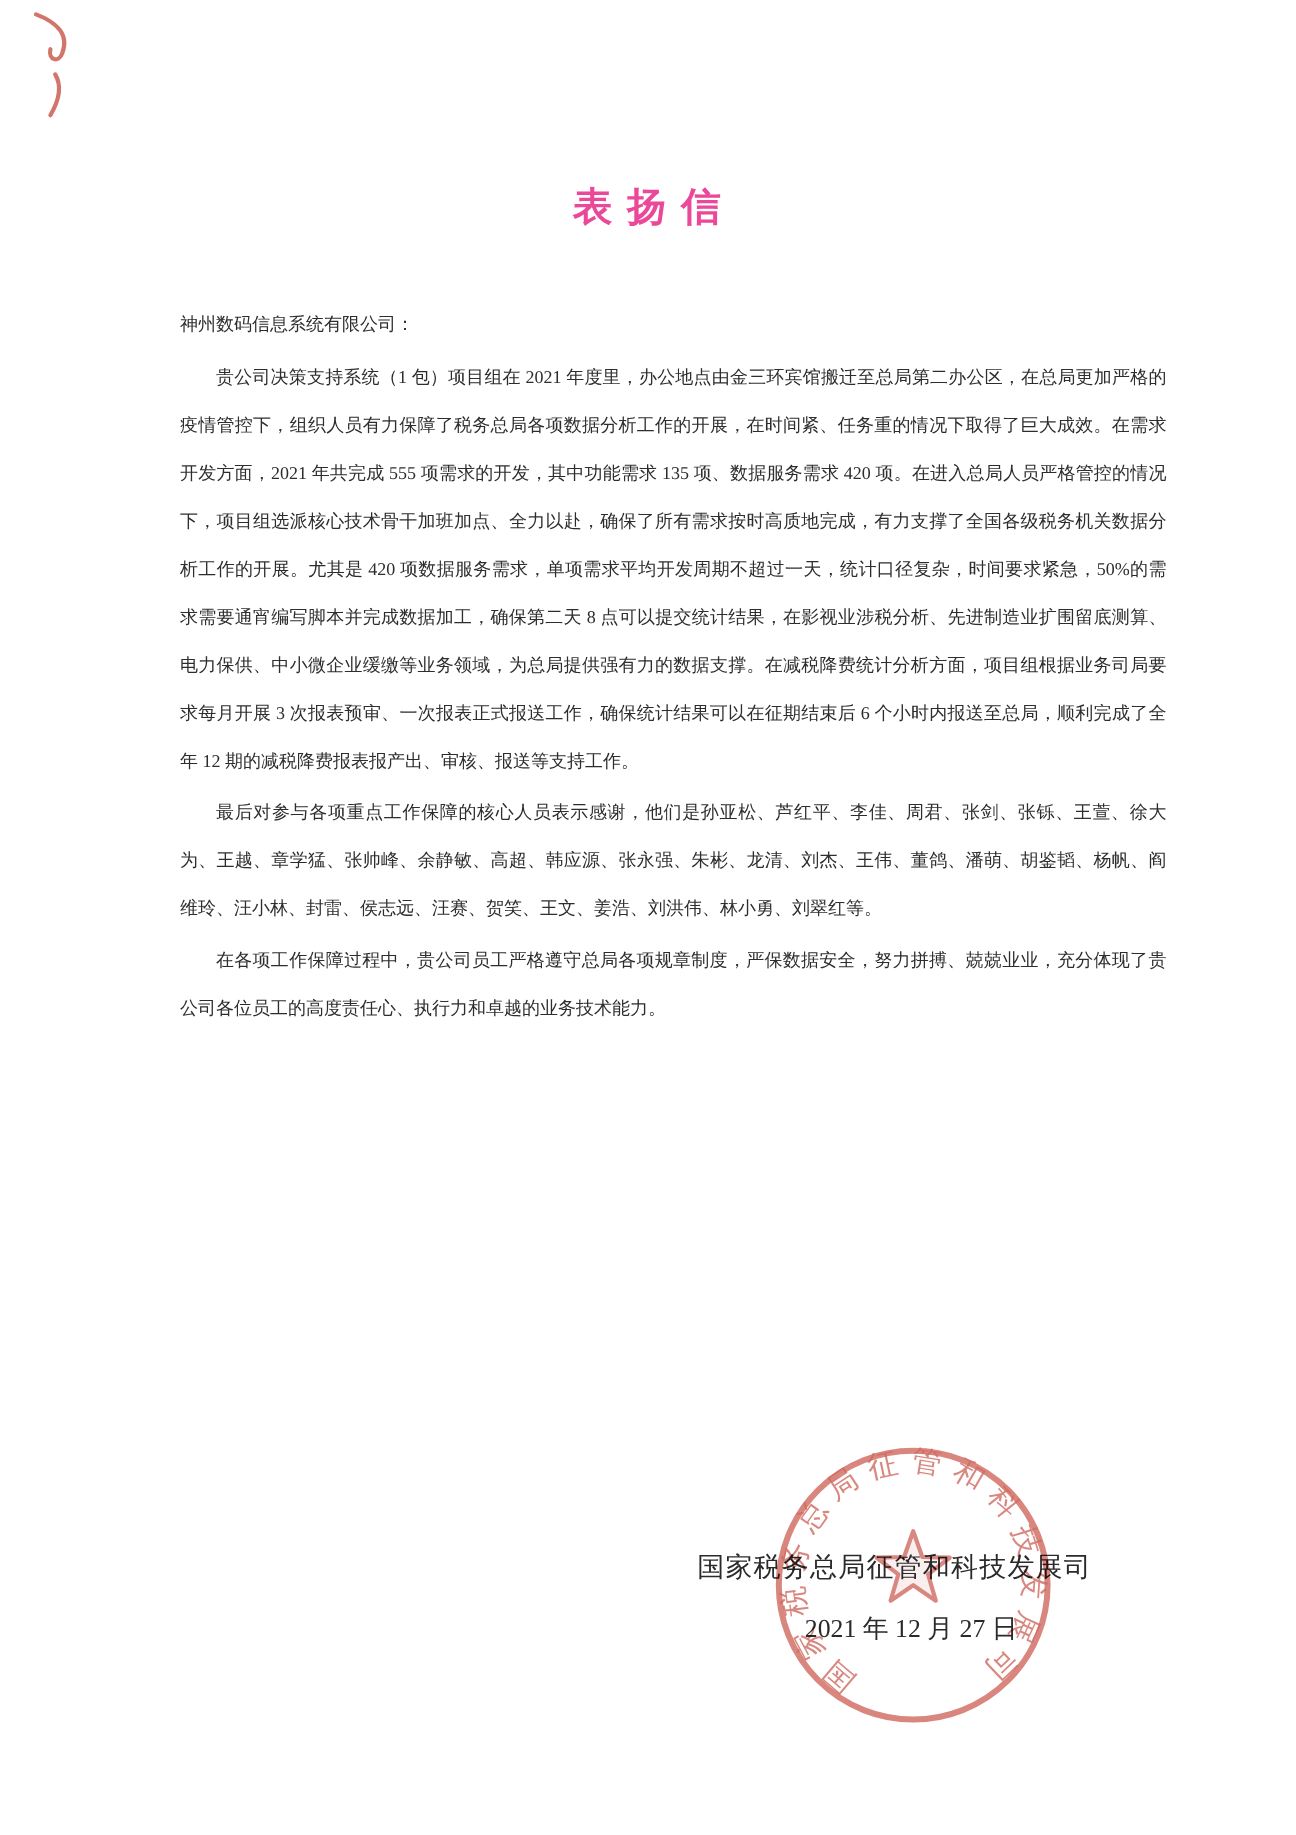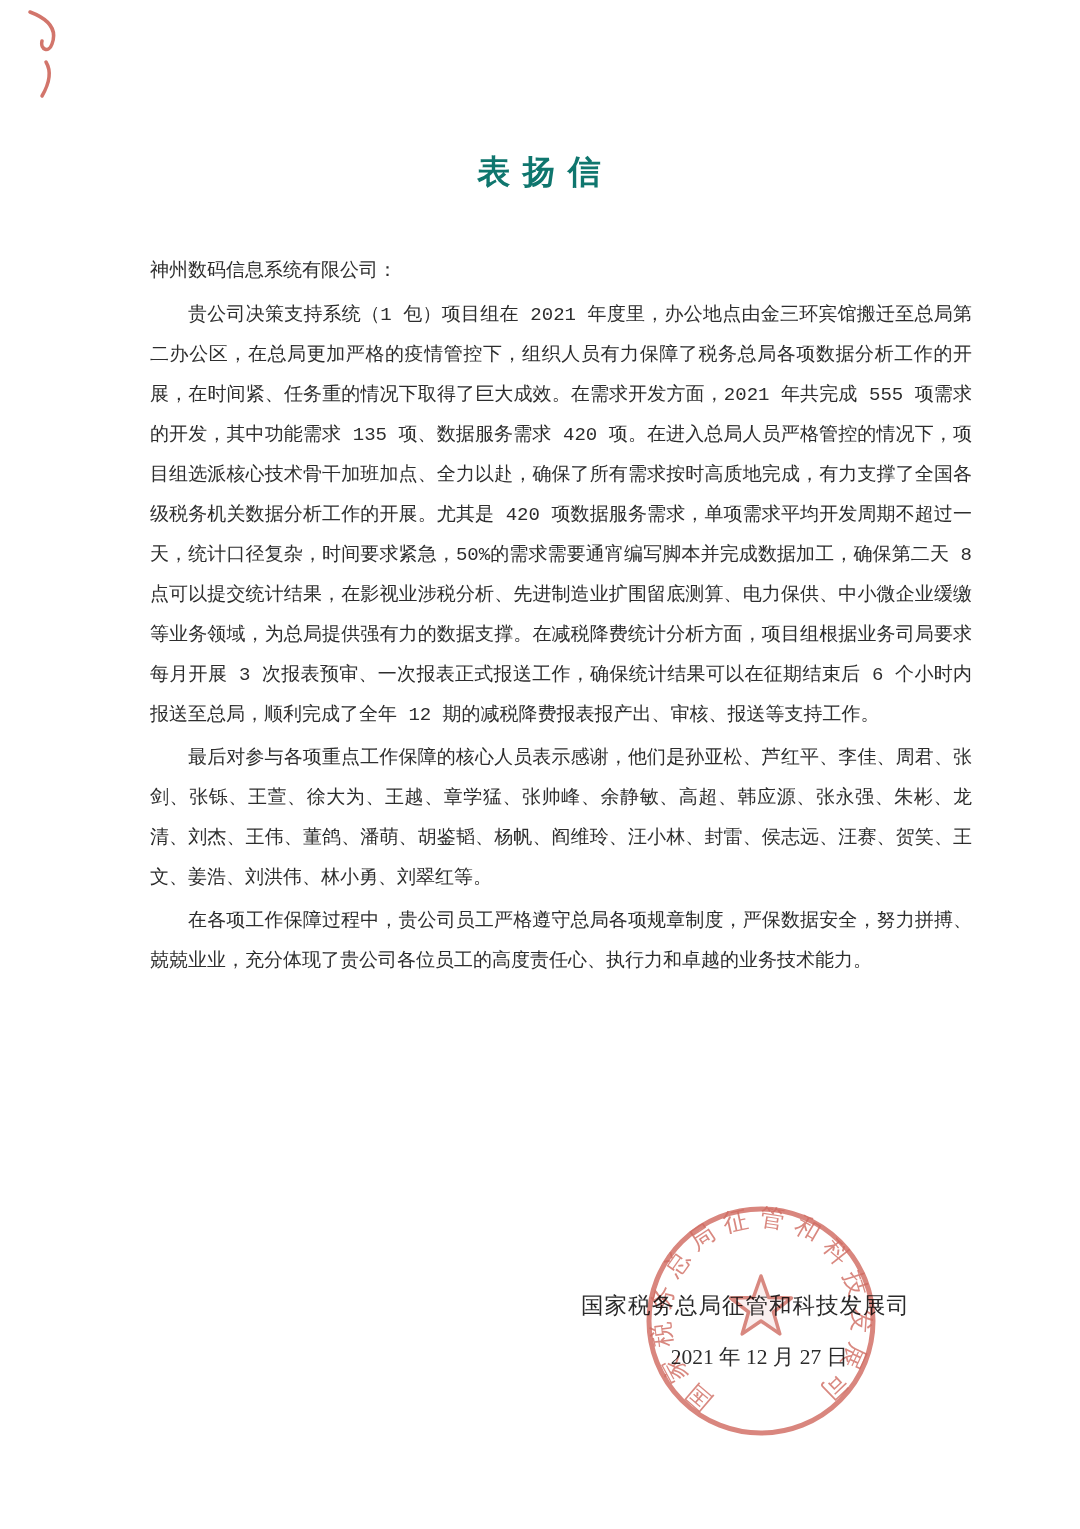--- a/index.html
+++ b/index.html
@@ -12,29 +12,28 @@
     overflow: hidden;
     font-family: "Liberation Serif", "DejaVu Serif", serif;
     color: #2d2d2d;
   }
   .title {
     padding-top: 150px;
     text-align: center;
     font-size: 33px;
     font-weight: bold;
     letter-spacing: 2px;
-    color: #0f766e;
+    color: #ec4899;
   }
   .content {
     margin: 56px 108px 0 150px;
-    font-size: 19px;
+    font-size: 15px;
     line-height: 40px;
     text-align: justify;
     text-justify: inter-ideograph;
-    font-family: Liberation Mono, monospace;
   }
   .salutation { margin: 0 0 4px 0; }
   p.body-para { margin: 0 0 3px 0; text-indent: 2em; }
   .sign-name {
     position: absolute;
     top: 1290px;
     left: 0;
     right: 170px;
     text-align: right;
     font-size: 22.5px;

